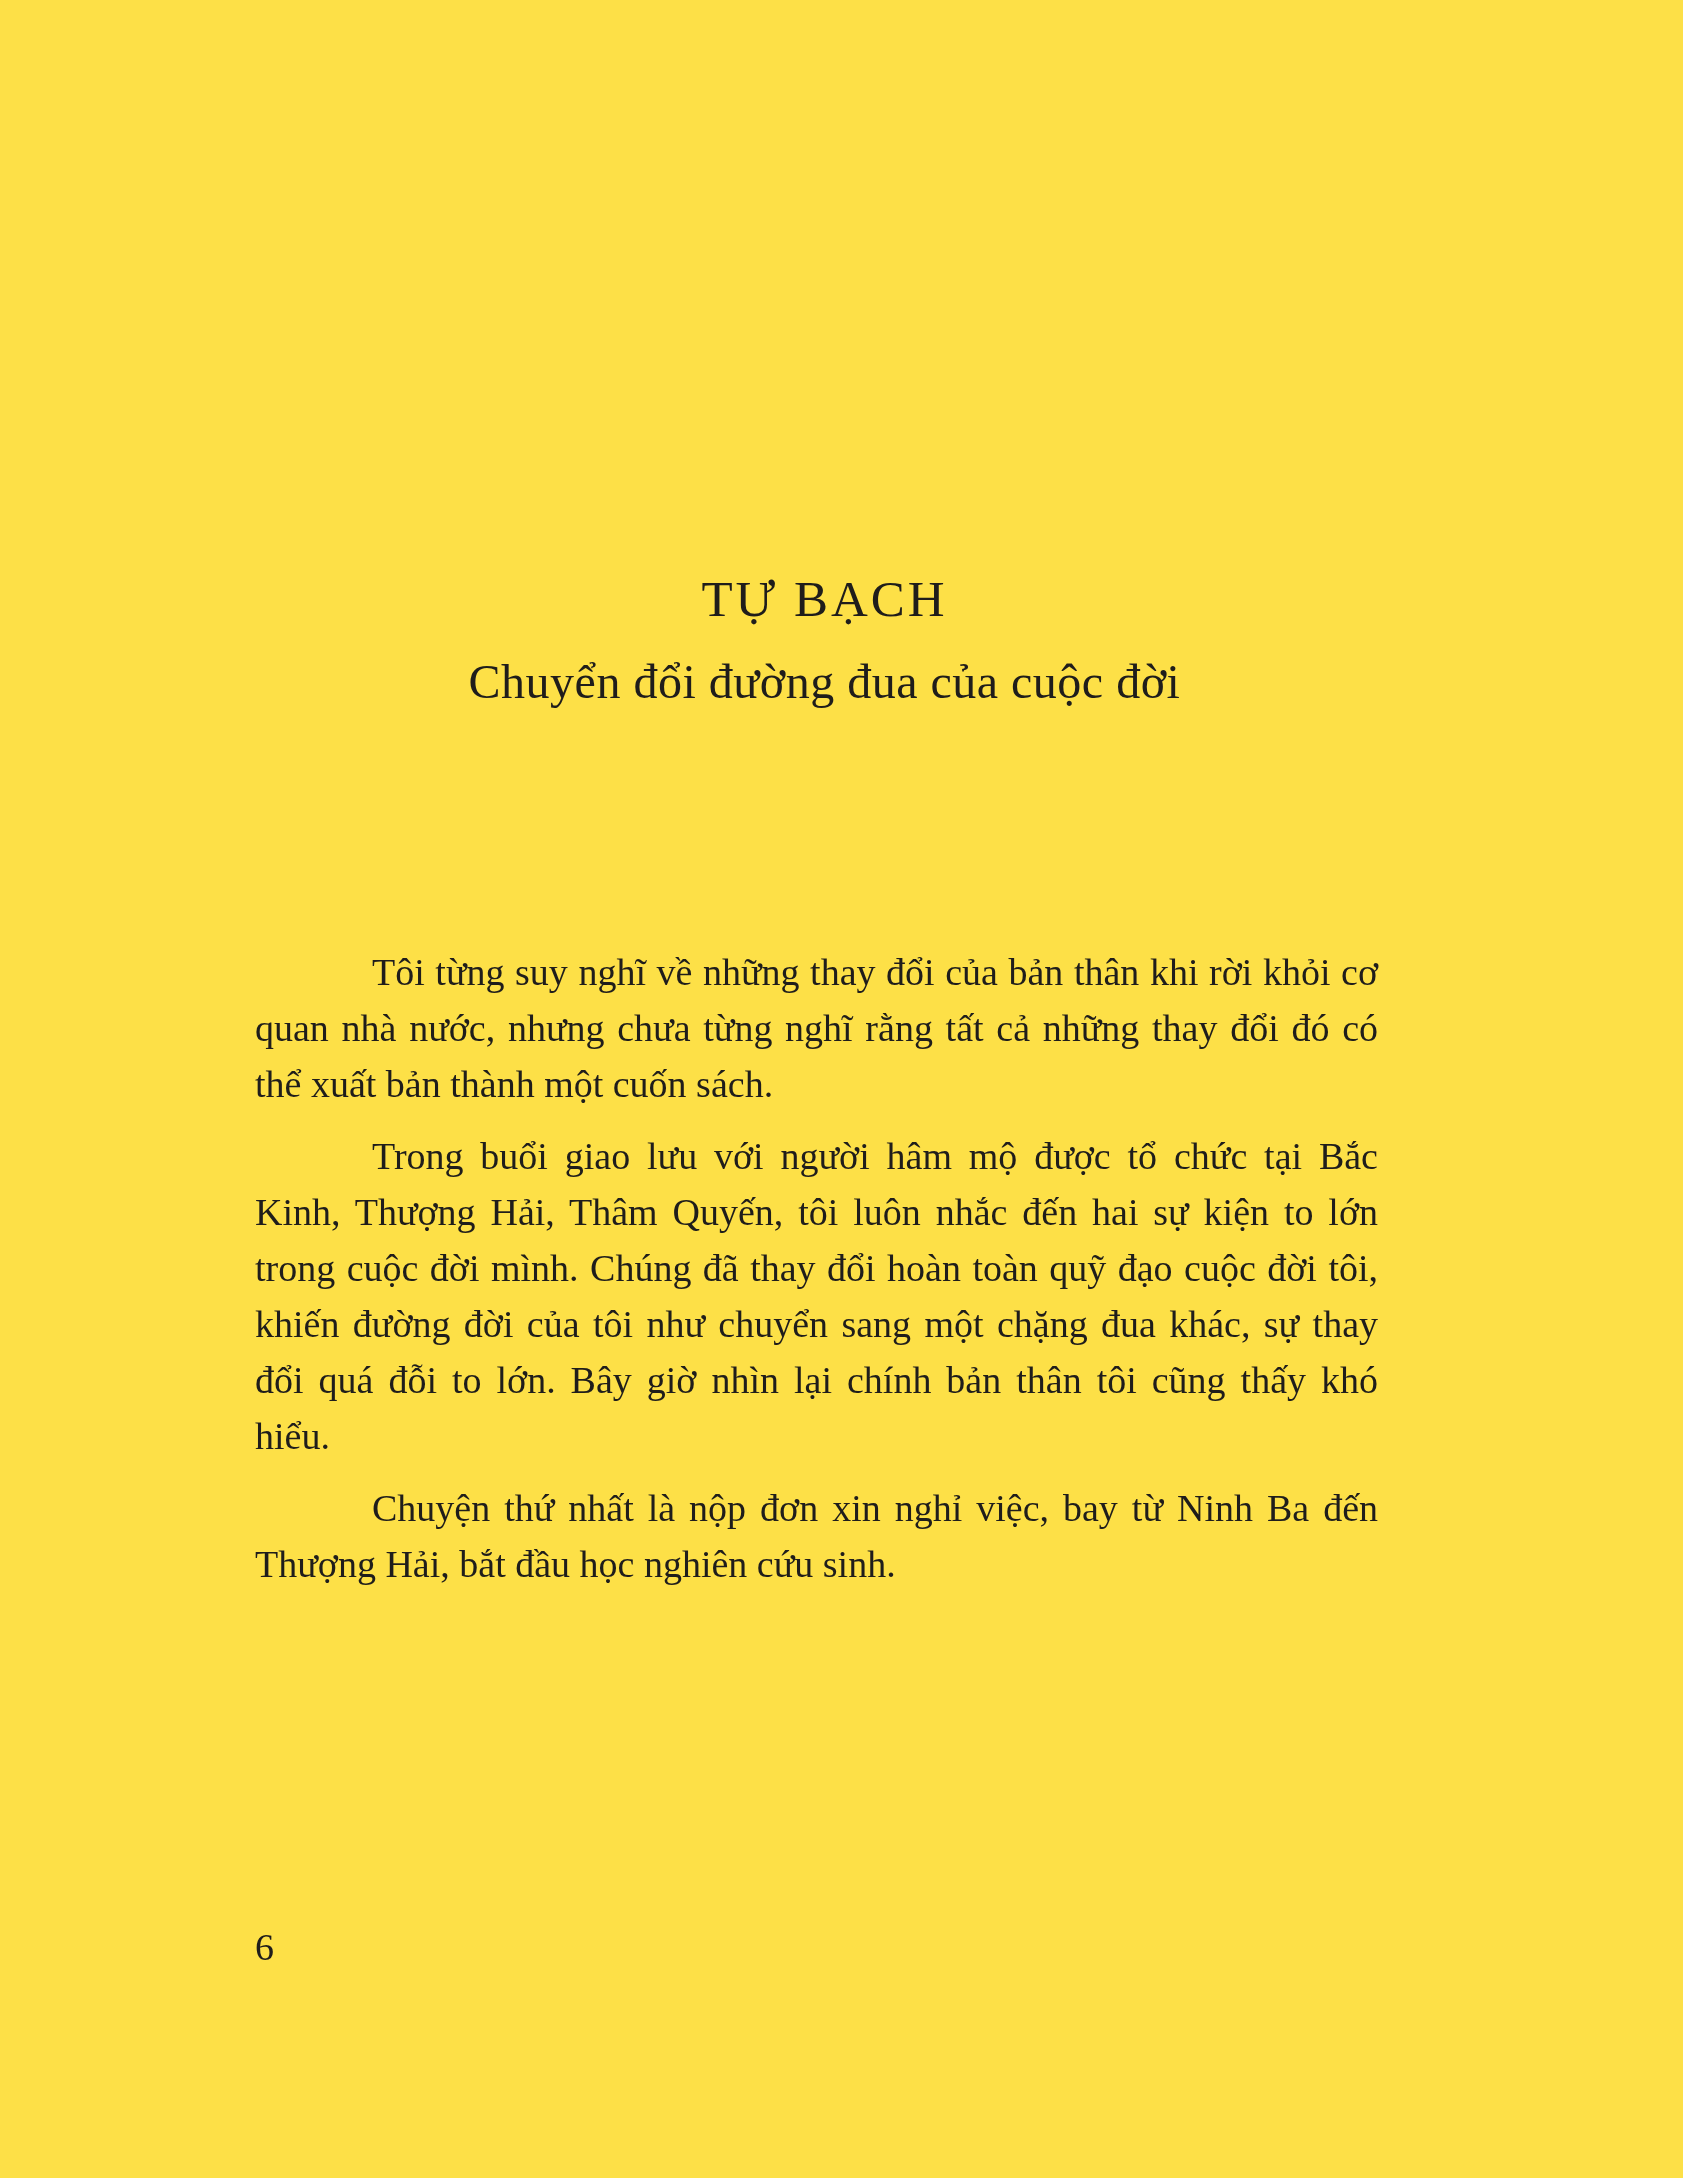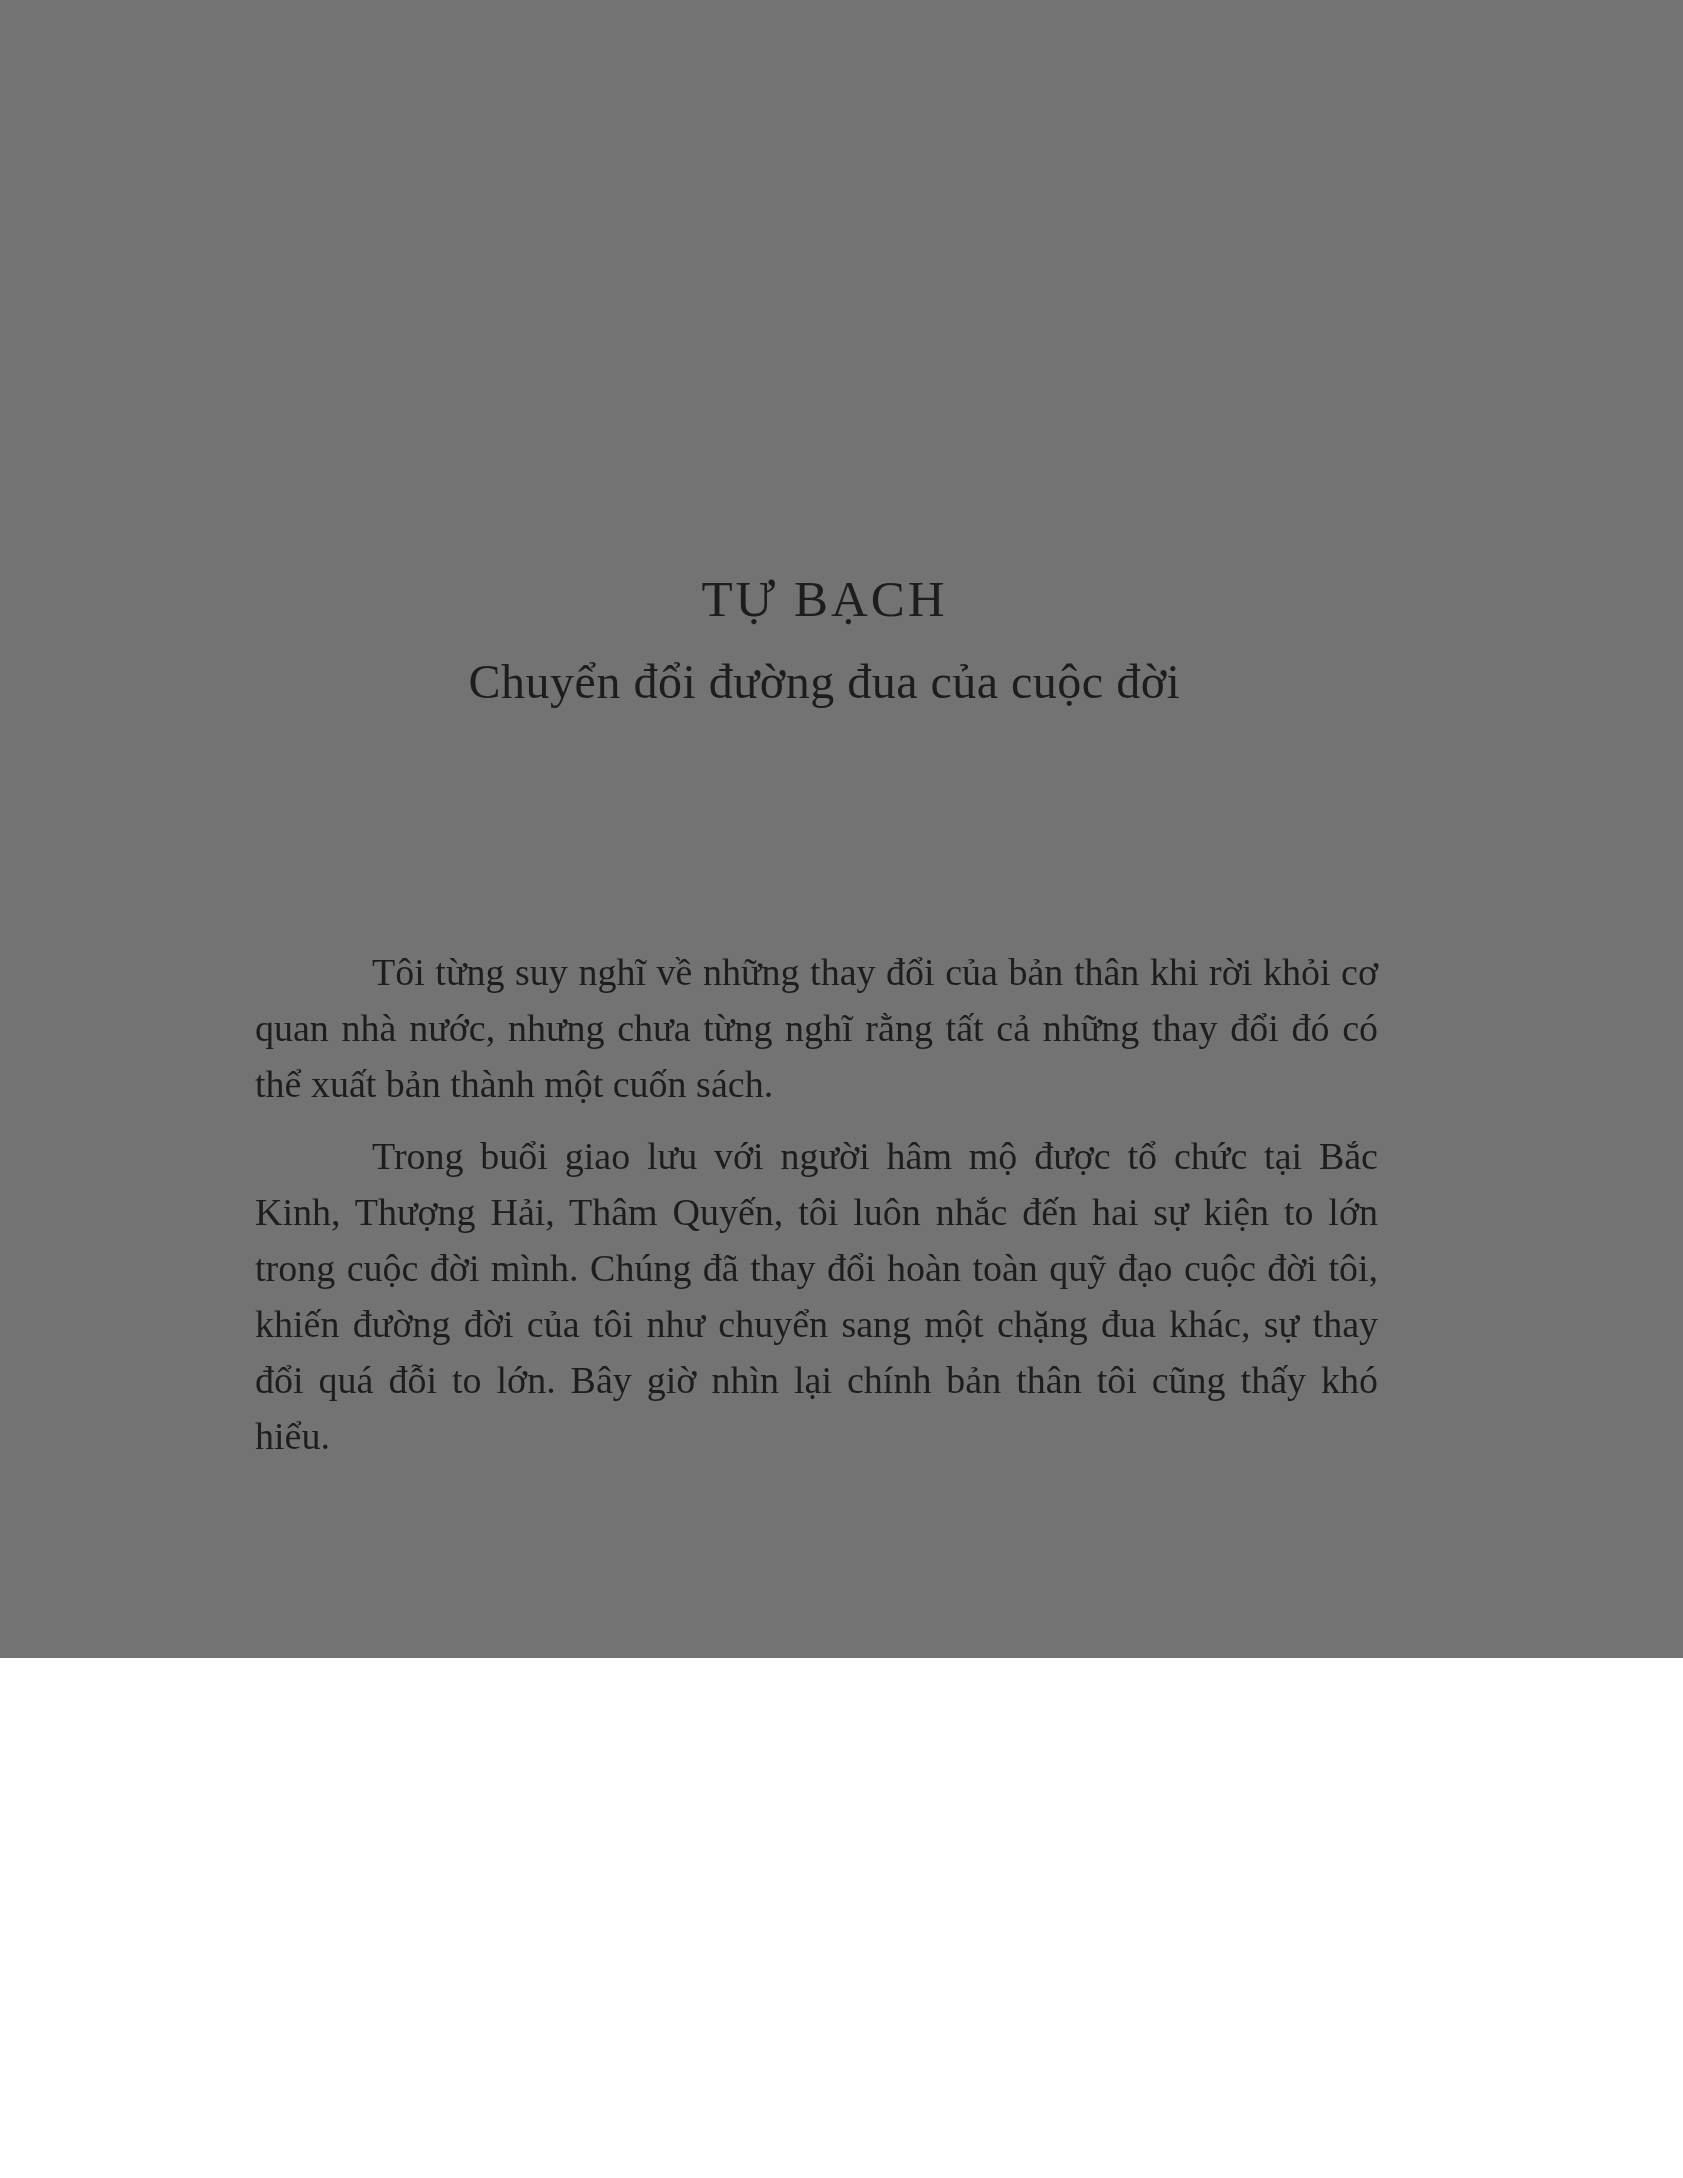--- a/index.html
+++ b/index.html
@@ -3,22 +3,22 @@
 <meta charset="utf-8">
 <style>
   html, body {
     margin: 0;
     padding: 0;
     background: #ffffff;
   }
   .page {
     position: relative;
     width: 1683px;
-    height: 1658px;
-    background: #737373;
+    height: 2178px;
+    background: #fde047;
     color: #1f1d1b;
     font-family: "Liberation Serif", "DejaVu Serif", serif;
     overflow: hidden;
   }
   .content {
     position: absolute;
     left: 255px;
     top: 0;
     width: 1139px;
   }
@@ -61,17 +61,18 @@
 </head>
 <body>
 
 <div class="page">
   <div class="content">
     <h1 class="title">TỰ BẠCH</h1>
     <h2 class="subtitle">Chuyển đổi đường đua của cuộc đời</h2>
     <div class="body-text">
       <p>Tôi từng suy nghĩ về những thay đổi của bản thân khi rời khỏi cơ quan nhà nước, nhưng chưa từng nghĩ rằng tất cả những thay đổi đó có thể xuất bản thành một cuốn sách.</p>
       <p>Trong buổi giao lưu với người hâm mộ được tổ chức tại Bắc Kinh, Thượng Hải, Thâm Quyến, tôi luôn nhắc đến hai sự kiện to lớn trong cuộc đời mình. Chúng đã thay đổi hoàn toàn quỹ đạo cuộc đời tôi, khiến đường đời của tôi như chuyển sang một chặng đua khác, sự thay đổi quá đỗi to lớn. Bây giờ nhìn lại chính bản thân tôi cũng thấy khó hiểu.</p>
+      <p>Chuyện thứ nhất là nộp đơn xin nghỉ việc, bay từ Ninh Ba đến Thượng Hải, bắt đầu học nghiên cứu sinh.</p>
     </div>
   </div>
   <div class="page-number">6</div>
 </div>
 
 
 </body></html>

